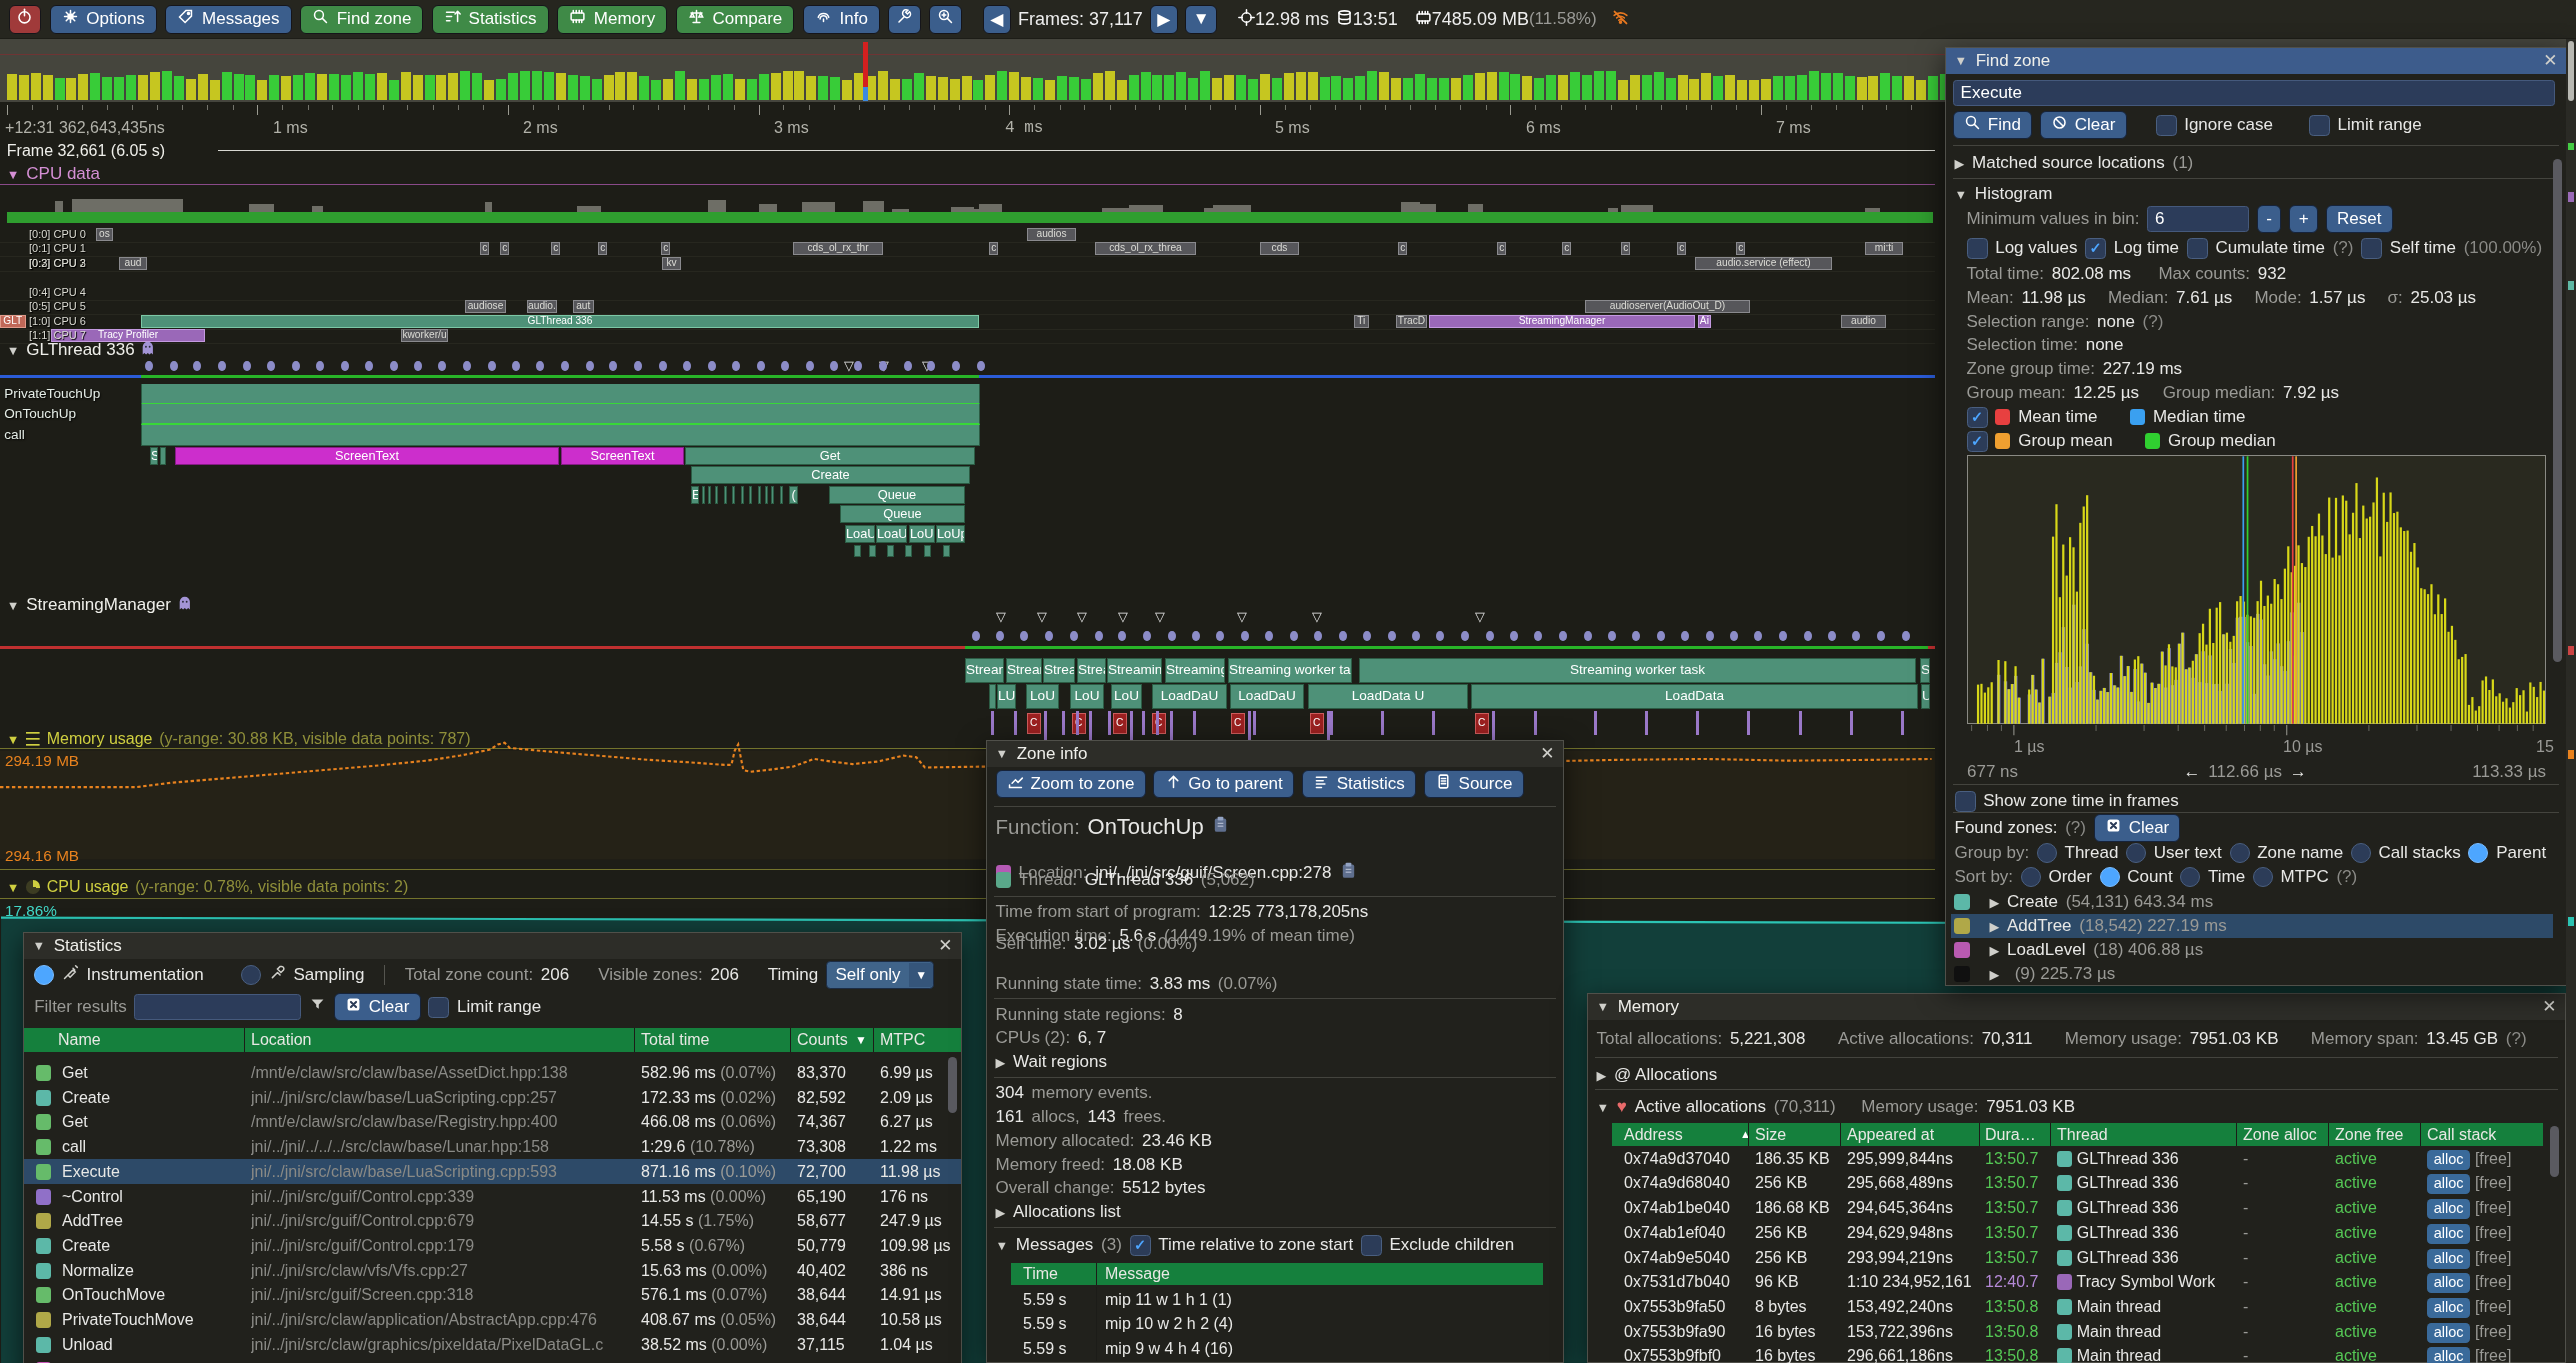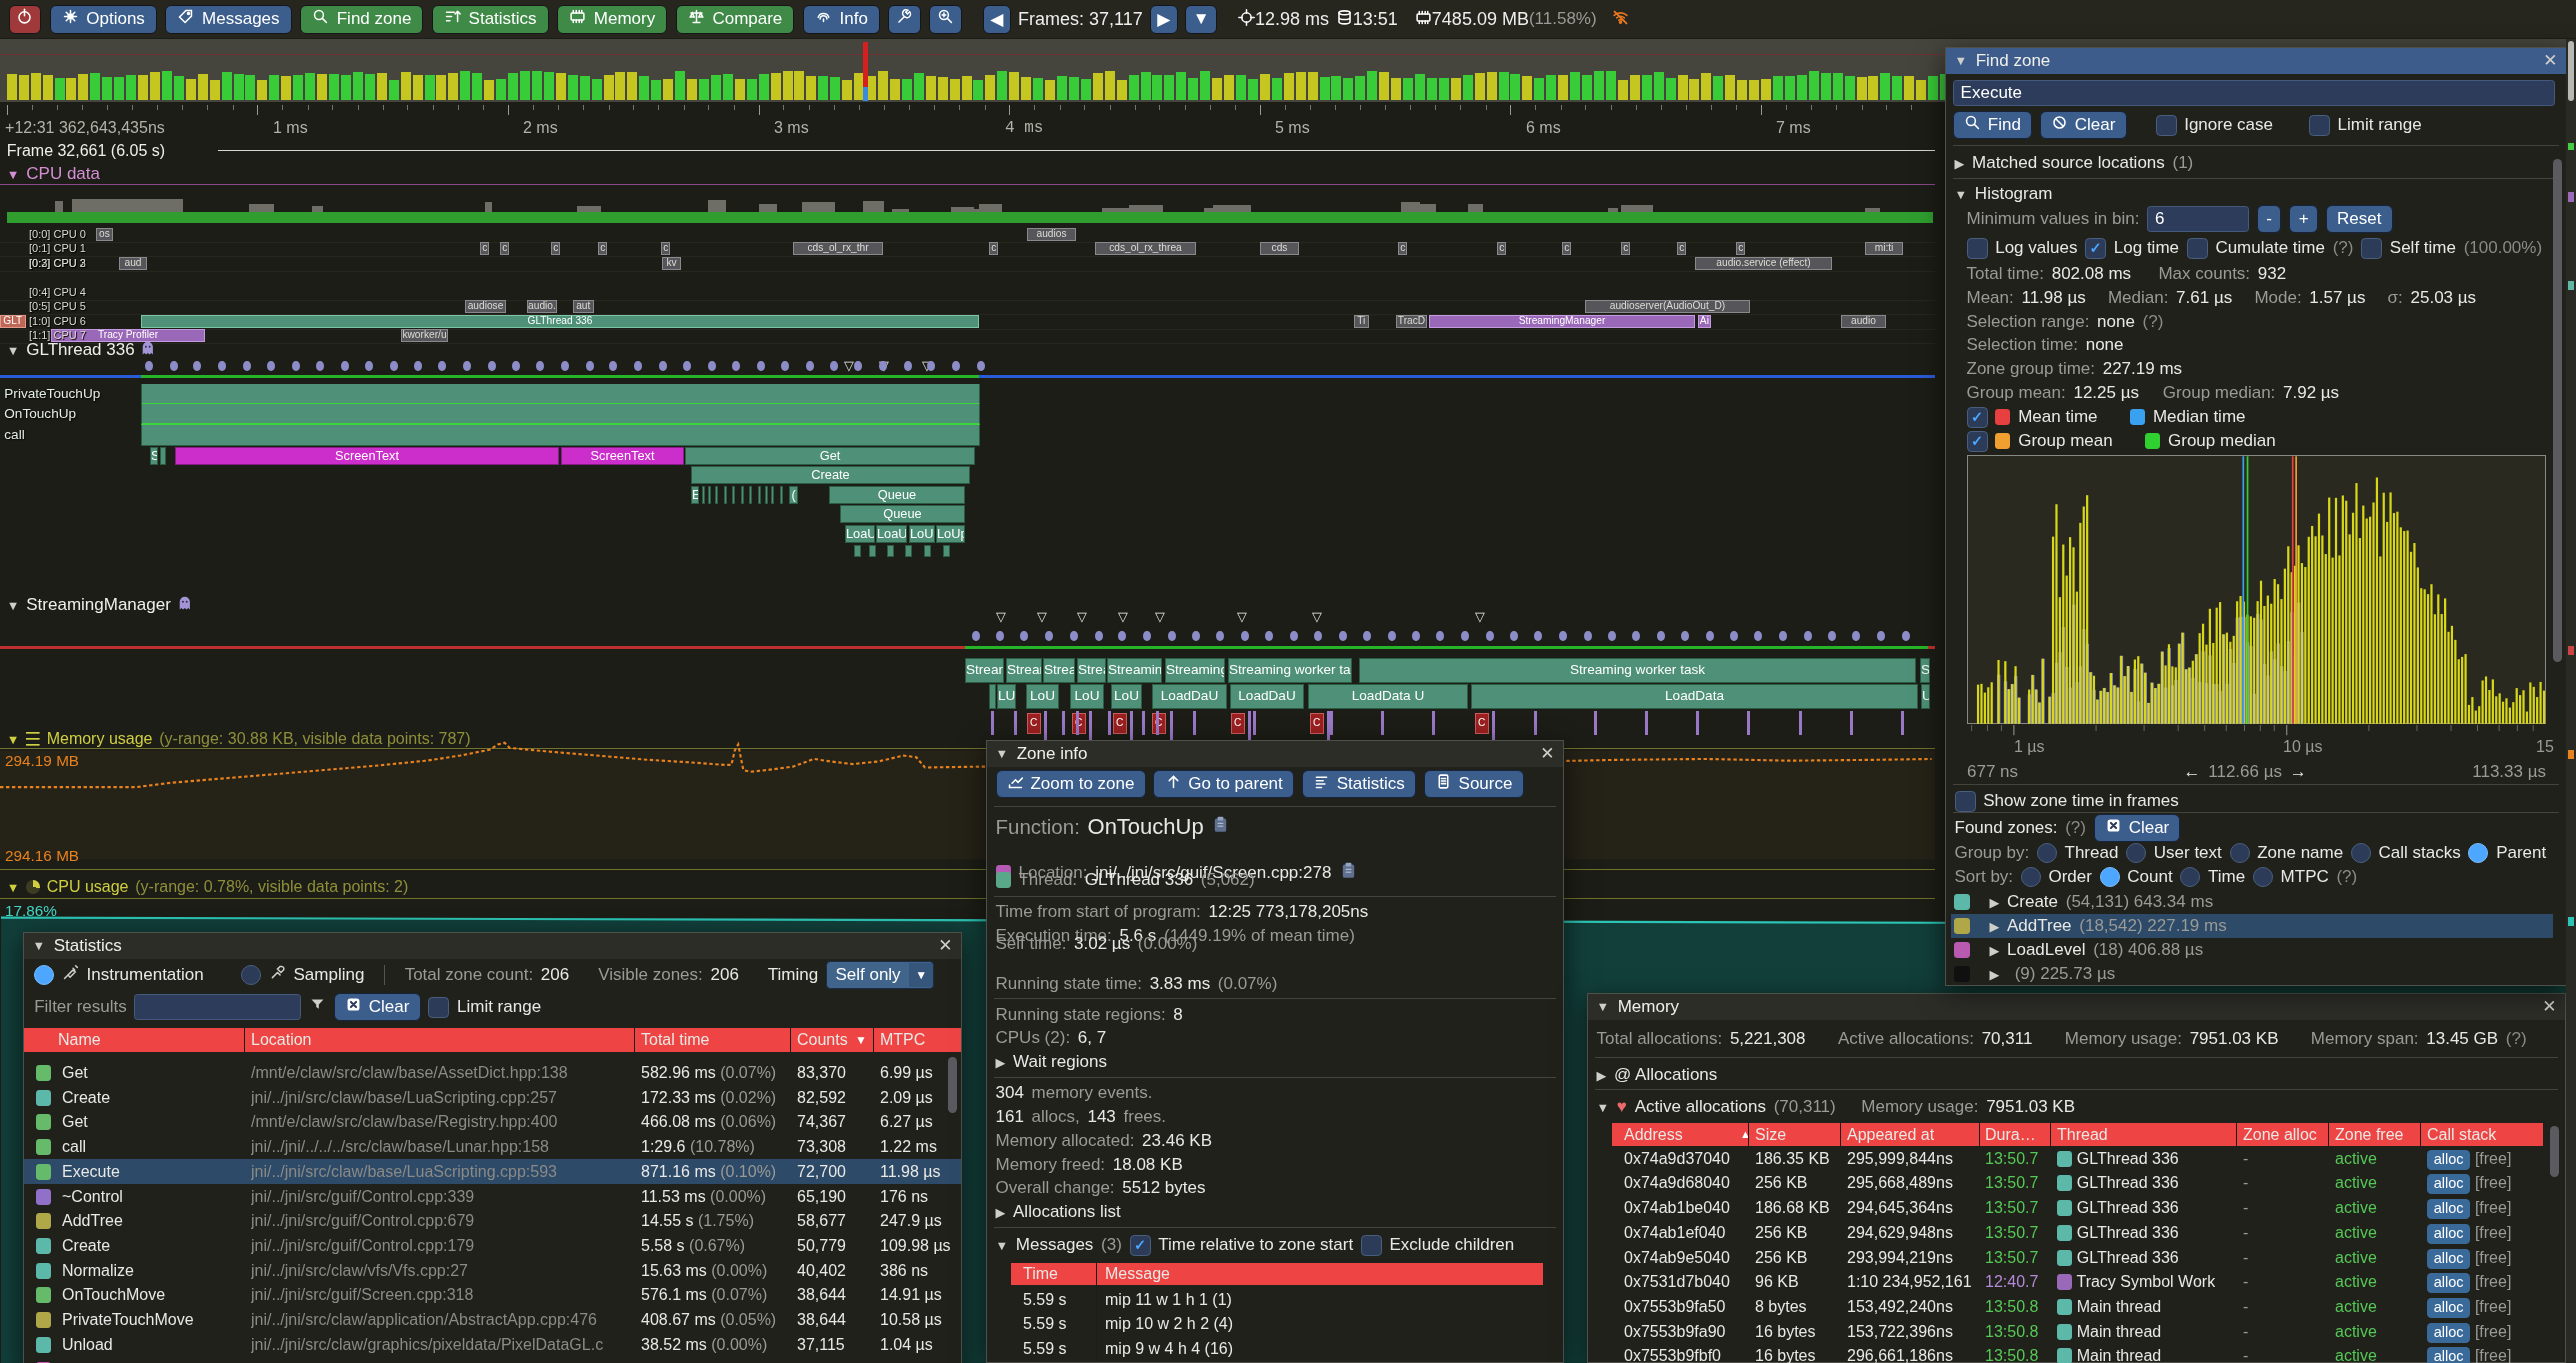--- a/index.html
+++ b/index.html
@@ -61,21 +61,21 @@
   .sep{position:absolute;left:6.8px;right:6.8px;height:0.9px;background:#44443e;}
   .bluebtn{display:inline-flex;align-items:center;gap:6.8px;height:25.6px;padding:0 10.2px;background:#3b5e8c;border:0.9px solid #16233a;border-radius:6px;color:#fff;font-size:17px;white-space:nowrap;}
   .cb{width:19px;height:19px;border-radius:4.3px;background:#2c3c58;border:0.9px solid #4a5f80;display:inline-flex;align-items:center;justify-content:center;flex:none;}
   .cb.on::after{content:"✓";color:#4da6ff;font-weight:700;font-size:14.5px;}
   .radio{width:18px;height:18px;border-radius:50%;background:#2c3c58;border:0.9px solid #4a5f80;flex:none;}
   .radio.on{background:#4da6ff;border-color:#79bcff;}
   .swatch{width:15.3px;height:15.3px;border-radius:3.4px;display:inline-block;flex:none;}
   .inp{background:#2c3c5a;border:0.9px solid #45597c;border-radius:3.4px;color:#fff;font-size:17px;padding:0 6.8px;height:25.6px;display:inline-flex;align-items:center;box-sizing:border-box;}
   .dd{background:#40648a;border:0.9px solid #1c2c44;border-radius:4.3px;height:25.6px;display:inline-flex;align-items:center;padding-left:8.5px;font-size:17px;color:#fff;}
   .ddc{width:24px;height:24px;margin-left:8.5px;background:#35557a;display:inline-flex;align-items:center;justify-content:center;border-radius:0 3.4px 3.4px 0;font-size:12px;}
-  .thead{position:absolute;background:#ef4444;color:#e8e8e4;font-size:16px;}
+  .thead{position:absolute;background:#15803d;color:#e8e8e4;font-size:16px;}
   .cell{position:absolute;top:0;white-space:nowrap;overflow:hidden;font-size:16px;line-height:25px;}
   .vline{position:absolute;top:0;width:0.9px;background:#1c1c18;}
   .pill{background:#3a6a9a;border-radius:4.3px;padding:0 6.8px;color:#fff;font-size:14.5px;display:inline-block;line-height:19.6px;}
   .sel{background:#2d4a68;}
   .fzrow{position:absolute;left:5.1px;width:602px;height:24px;display:flex;align-items:center;gap:7.7px;font-size:17px;}
   .sb{position:absolute;background:#5a5a60;border-radius:5.1px;}
   .helpq{color:#8a8a86;}
   .ghosty{display:inline-block;}
 </style>
 </head>

